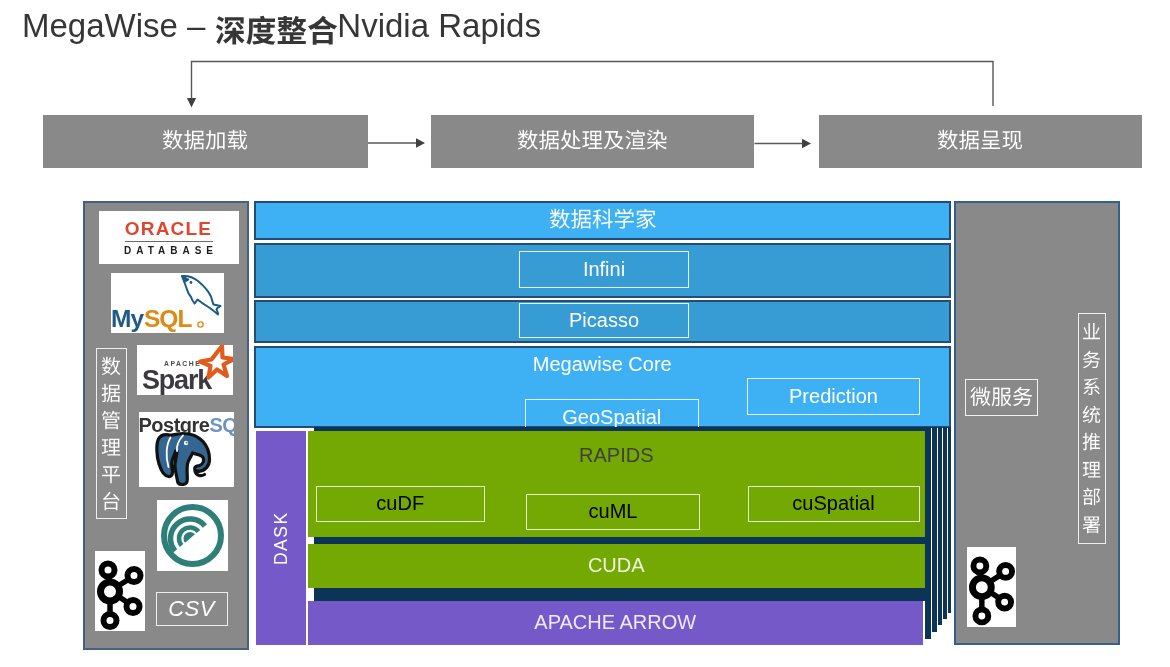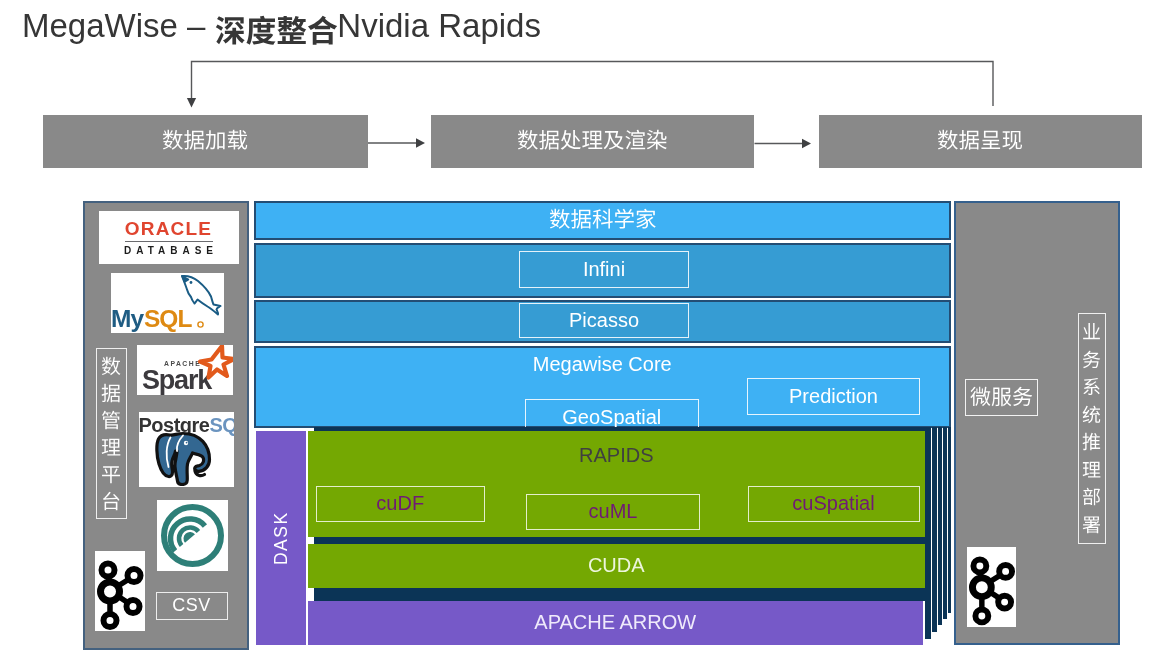--- a/index.html
+++ b/index.html
@@ -31,22 +31,22 @@
   #oracle-sub   { color:#1c1c1c; font-size:10px; font-weight:bold; letter-spacing:5px; line-height:1; text-indent:5px; }
   #mysql-box    { left:25.5px; top:70px;    width:113px; height:60px; }
   #vert-left    { position:absolute; left:10.5px; top:144.5px; width:31px; height:171px;
                   border:1.5px solid #efefef; display:flex; }
   #spark-box    { left:51.5px; top:141.5px; width:96px; height:50px; }
   #postgres-box { left:53.5px; top:208.5px; width:95px; height:75px; }
   #postgres-head{ position:absolute; left:0; top:2px; width:100%; text-align:center; font-size:20px; font-weight:bold; letter-spacing:-0.5px; color:#333; }
   #postgres-head .pg-blue { color:#6b94bf; font-weight:bold; }
   #greenplum-box{ left:71.5px; top:296.5px; width:71px; height:71px; }
   #kafka-box-left { left:9.5px; top:347.5px; width:50px; height:80px; }
-  #csv-box      { position:absolute; left:70.5px; top:388.5px; width:72px; height:28px;
-                  border:1.5px solid #ededed; color:#fff; font-size:18px; display:flex; align-items:center; justify-content:center; letter-spacing:0.5px; }
+  #csv-box      { position:absolute; left:70.5px; top:388.5px; width:72px; height:34px;
+                  border:1.5px solid #ededed; color:#fff; font-size:22px; display:flex; align-items:center; justify-content:center; letter-spacing:0.5px;font-style:italic; }
 
   
   .v-label { flex:1; display:flex; flex-direction:column; align-items:center; justify-content:space-evenly; color:#fff; }
 
   
   .bar { position:absolute; left:254px; width:696.5px; border:2.5px solid #234d74; color:#fff; font-size:20px; }
   #bar-scientist { top:200.5px; height:39px;  background:#3eb1f4; display:flex; align-items:center; justify-content:center; font-size:21.5px; }
   #bar-infini    { top:242.5px; height:55px;  background:#369cd3; }
   #bar-picasso   { top:300px;   height:43px;  background:#369cd3; }
   #bar-megawise  { top:346px;   height:82px;  background:#3eb1f4; }
@@ -65,21 +65,21 @@
                 color:#fff; font-size:17.5px; letter-spacing:1.5px; transform:rotate(-90deg); }
 
   
   .navyband { position:absolute; background:#0b3456; }
   #gb-top  { left:314px; top:427px; width:617px; height:3.5px; }
   #gb-sep1 { left:314px; top:537px; width:617px; height:6.5px; }
   #gb-sep2 { left:314px; top:588px; width:617px; height:13px; }
   #rapids-area { position:absolute; left:307.5px; top:430.5px; width:617.5px; height:106.5px; background:#74a802; }
   #rapids-title { position:absolute; left:0; top:13px; width:100%; text-align:center; color:#404040; font-size:20px; }
   .gbtn { position:absolute; top:55px; height:36.5px; border:1.5px solid rgba(255,255,255,.8);
-          color:#701a75; font-size:20px; display:flex; align-items:center; justify-content:center; }
+          color:#000000; font-size:20px; display:flex; align-items:center; justify-content:center; }
   #btn-cudf      { left:8.5px;  width:168.5px; }
   #btn-cuml      { left:218.5px; width:174px;margin-top:8px; }
   #btn-cuspatial { left:440px;  width:172px; }
   #cuda-bar  { position:absolute; left:307.5px; top:543.5px; width:617.5px; height:44.5px; background:#74a802;
                color:#edf5dd; font-size:20px; display:flex; align-items:center; justify-content:center; }
   #arrow-bar { position:absolute; left:307.5px; top:601px; width:615.5px; height:43.5px; background:#7659c8;
                color:#efeafb; font-size:20px; display:flex; align-items:center; justify-content:center; }
   .stack-layer { position:absolute; background:#0b3456; }
   #layer-1 { left:925px;   top:427px; width:6px;   height:211.5px; }
   #layer-2 { left:932px;   top:427px; width:4.5px; height:204.5px; }

